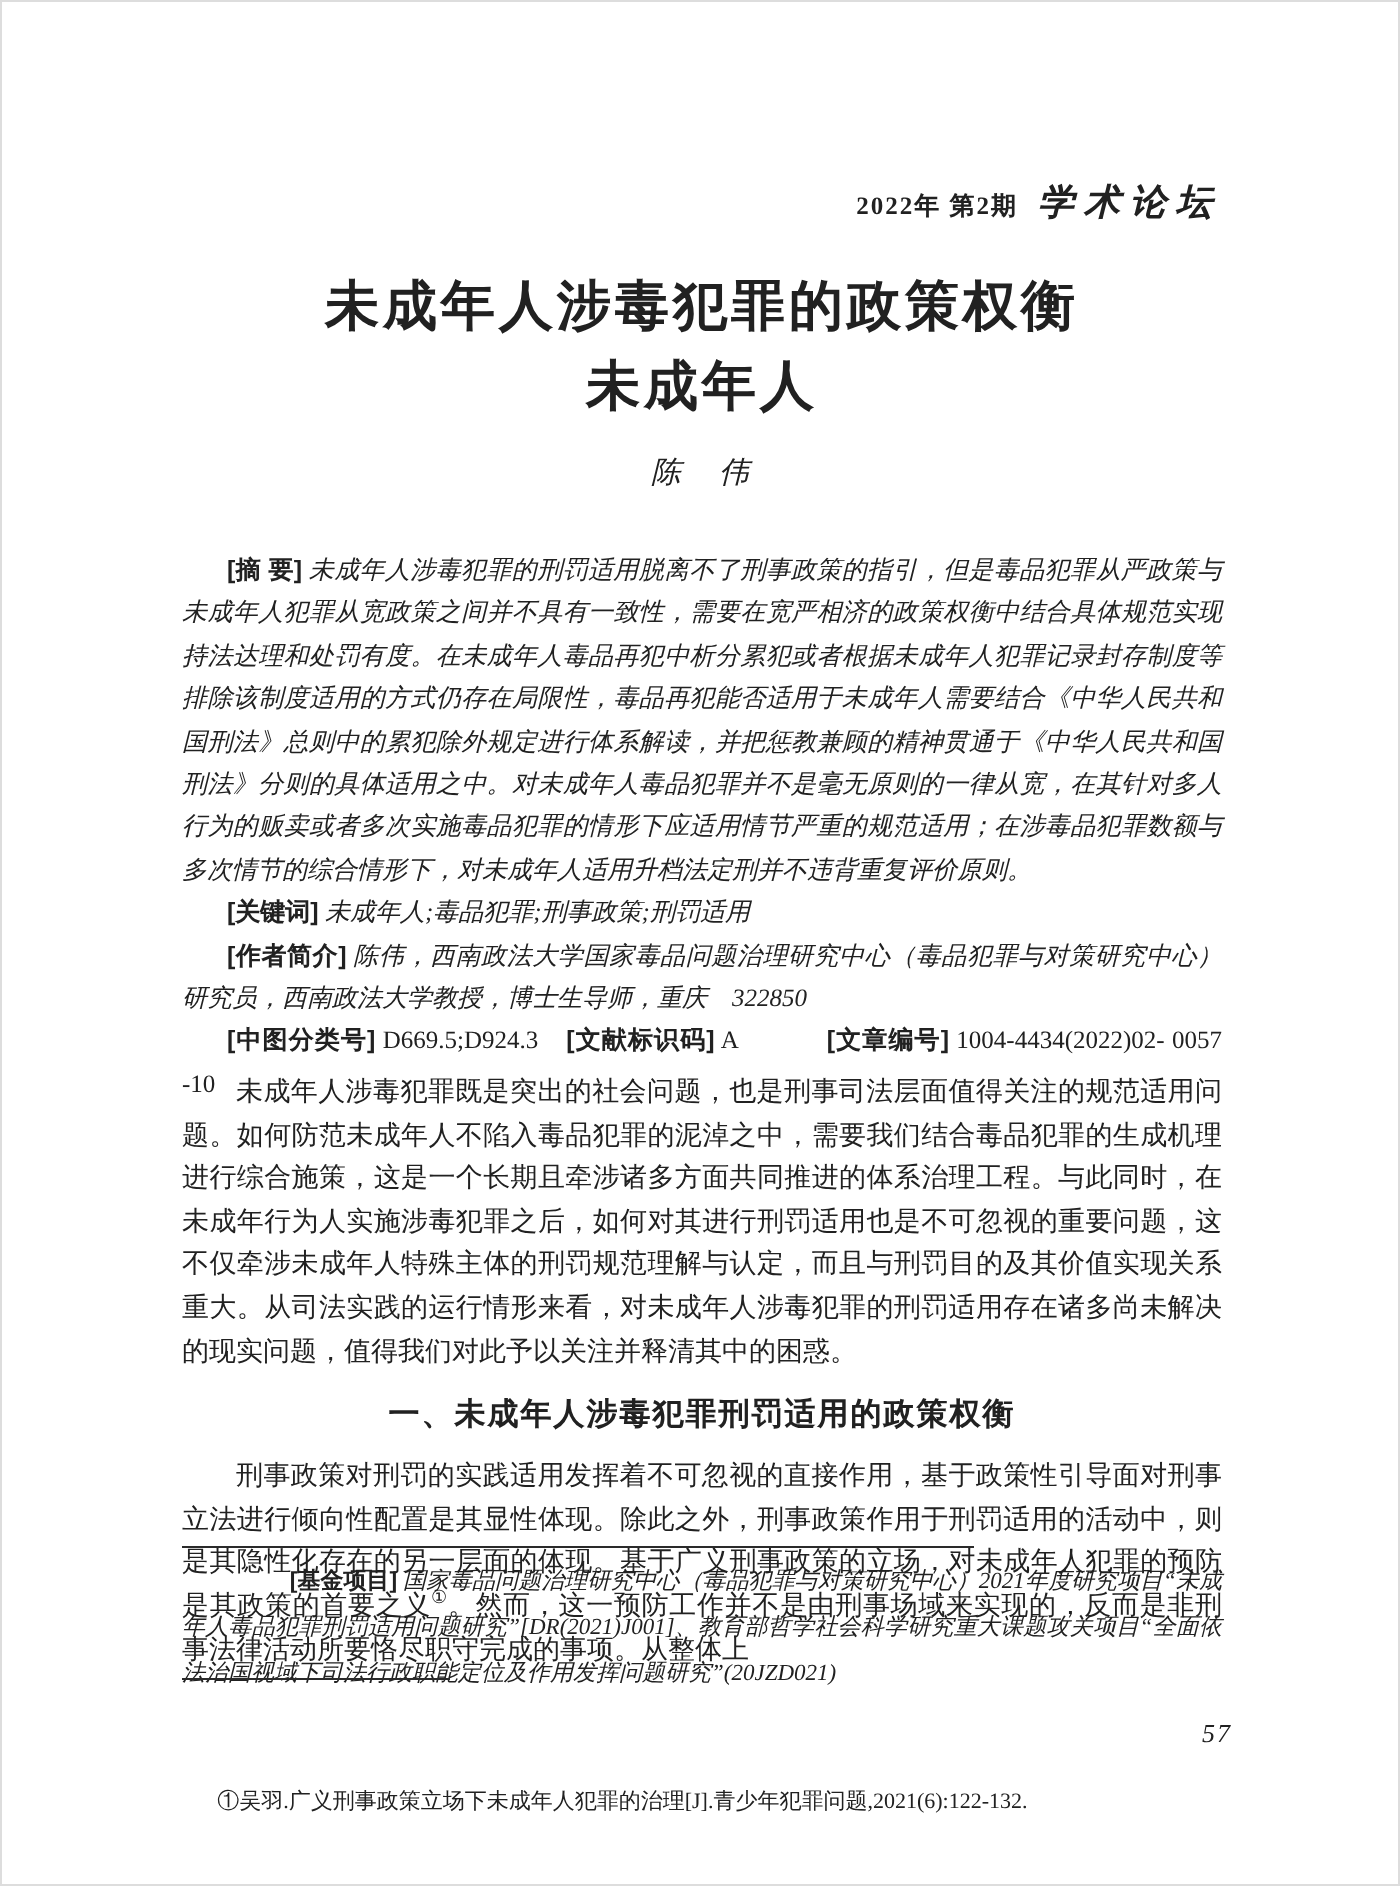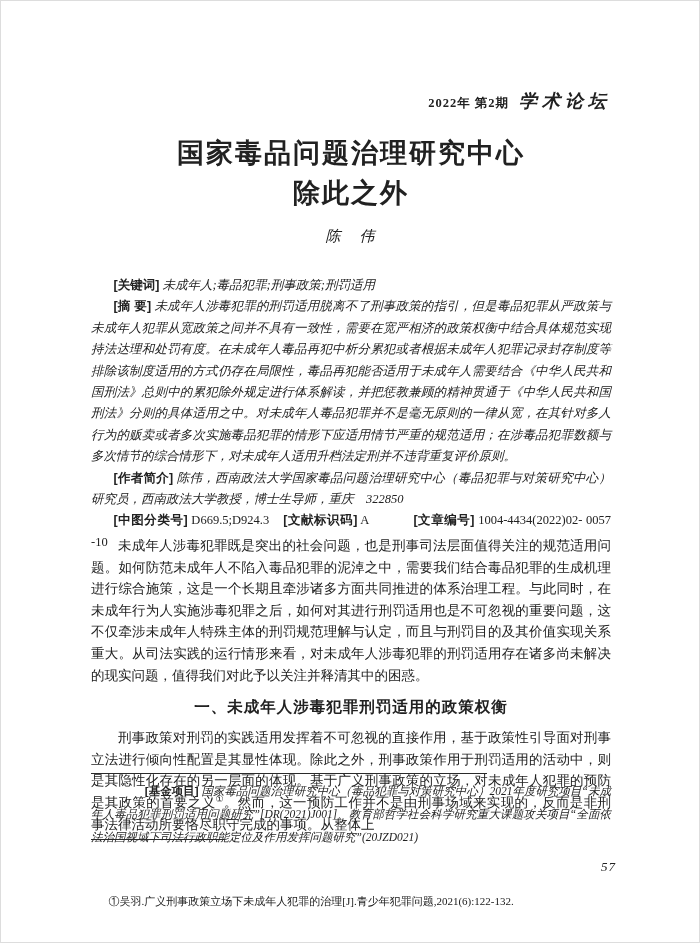--- a/index.html
+++ b/index.html
@@ -88,29 +88,29 @@
 </head>
 <body>
 
 <div class="page">
 
   <div class="content journal-line" style="position:absolute;">
     <span class="issue">2022年 第2期</span><span class="journal-name">学术论坛</span>
   </div>
 
   <div class="content title-block" style="position:absolute;">
-    <div class="title-line">国家毒品问题治理研究中心</div>
-    <div class="title-line">除此之外</div>
+    <div class="title-line">未成年人涉毒犯罪的政策权衡</div>
+    <div class="title-line">未成年人</div>
   </div>
 
   <div class="content author" style="position:absolute;">陈　伟</div>
 
   <div class="content meta-block" style="position:absolute;">
+    <p><span class="label">[摘 要]</span><span> 未成年人涉毒犯罪的刑罚适用脱离不了刑事政策的指引，但是毒品犯罪从严政策与未成年人犯罪从宽政策之间并不具有一致性，需要在宽严相济的政策权衡中结合具体规范实现持法达理和处罚有度。在未成年人毒品再犯中析分累犯或者根据未成年人犯罪记录封存制度等排除该制度适用的方式仍存在局限性，毒品再犯能否适用于未成年人需要结合《中华人民共和国刑法》总则中的累犯除外规定进行体系解读，并把惩教兼顾的精神贯通于《中华人民共和国刑法》分则的具体适用之中。对未成年人毒品犯罪并不是毫无原则的一律从宽，在其针对多人行为的贩卖或者多次实施毒品犯罪的情形下应适用情节严重的规范适用；在涉毒品犯罪数额与多次情节的综合情形下，对未成年人适用升档法定刑并不违背重复评价原则。</span></p>
     <p><span class="label">[关键词]</span><span> 未成年人;毒品犯罪;刑事政策;刑罚适用</span></p>
-    <p><span class="label">[摘 要]</span><span> 未成年人涉毒犯罪的刑罚适用脱离不了刑事政策的指引，但是毒品犯罪从严政策与未成年人犯罪从宽政策之间并不具有一致性，需要在宽严相济的政策权衡中结合具体规范实现持法达理和处罚有度。在未成年人毒品再犯中析分累犯或者根据未成年人犯罪记录封存制度等排除该制度适用的方式仍存在局限性，毒品再犯能否适用于未成年人需要结合《中华人民共和国刑法》总则中的累犯除外规定进行体系解读，并把惩教兼顾的精神贯通于《中华人民共和国刑法》分则的具体适用之中。对未成年人毒品犯罪并不是毫无原则的一律从宽，在其针对多人行为的贩卖或者多次实施毒品犯罪的情形下应适用情节严重的规范适用；在涉毒品犯罪数额与多次情节的综合情形下，对未成年人适用升档法定刑并不违背重复评价原则。</span></p>
     <p><span class="label">[作者简介]</span><span> 陈伟，西南政法大学国家毒品问题治理研究中心（毒品犯罪与对策研究中心）研究员，西南政法大学教授，博士生导师，重庆　322850</span></p>
     <p class="clc-line"><span class="label">[中图分类号]</span><span class="value"> D669.5;D924.3</span><span class="gap-sm"></span><span class="label">[文献标识码]</span><span class="value"> A</span><span class="gap-lg"></span><span class="label">[文章编号]</span><span class="value"> 1004-4434(2022)02- 0057 -10</span></p>
   </div>
 
   <div class="content body-block" style="position:absolute;">
     <p>未成年人涉毒犯罪既是突出的社会问题，也是刑事司法层面值得关注的规范适用问题。如何防范未成年人不陷入毒品犯罪的泥淖之中，需要我们结合毒品犯罪的生成机理进行综合施策，这是一个长期且牵涉诸多方面共同推进的体系治理工程。与此同时，在未成年行为人实施涉毒犯罪之后，如何对其进行刑罚适用也是不可忽视的重要问题，这不仅牵涉未成年人特殊主体的刑罚规范理解与认定，而且与刑罚目的及其价值实现关系重大。从司法实践的运行情形来看，对未成年人涉毒犯罪的刑罚适用存在诸多尚未解决的现实问题，值得我们对此予以关注并释清其中的困惑。</p>
     <div class="section-heading">一、未成年人涉毒犯罪刑罚适用的政策权衡</div>
     <p><span>刑事政策对刑罚的实践适用发挥着不可忽视的直接作用，基于政策性引导面对刑事立法进行倾向性配置是其显性体现。除此之外，刑事政策作用于刑罚适用的活动中，则是其隐性化存在的另一层面的体现。基于广义刑事政策的立场，对未成年人犯罪的预防是其政策的首要之义</span><sup class="note-ref">①</sup><span>。然而，这一预防工作并不是由刑事场域来实现的，反而是非刑事法律活动所要恪尽职守完成的事项。从整体上</span></p>
   </div>
 

